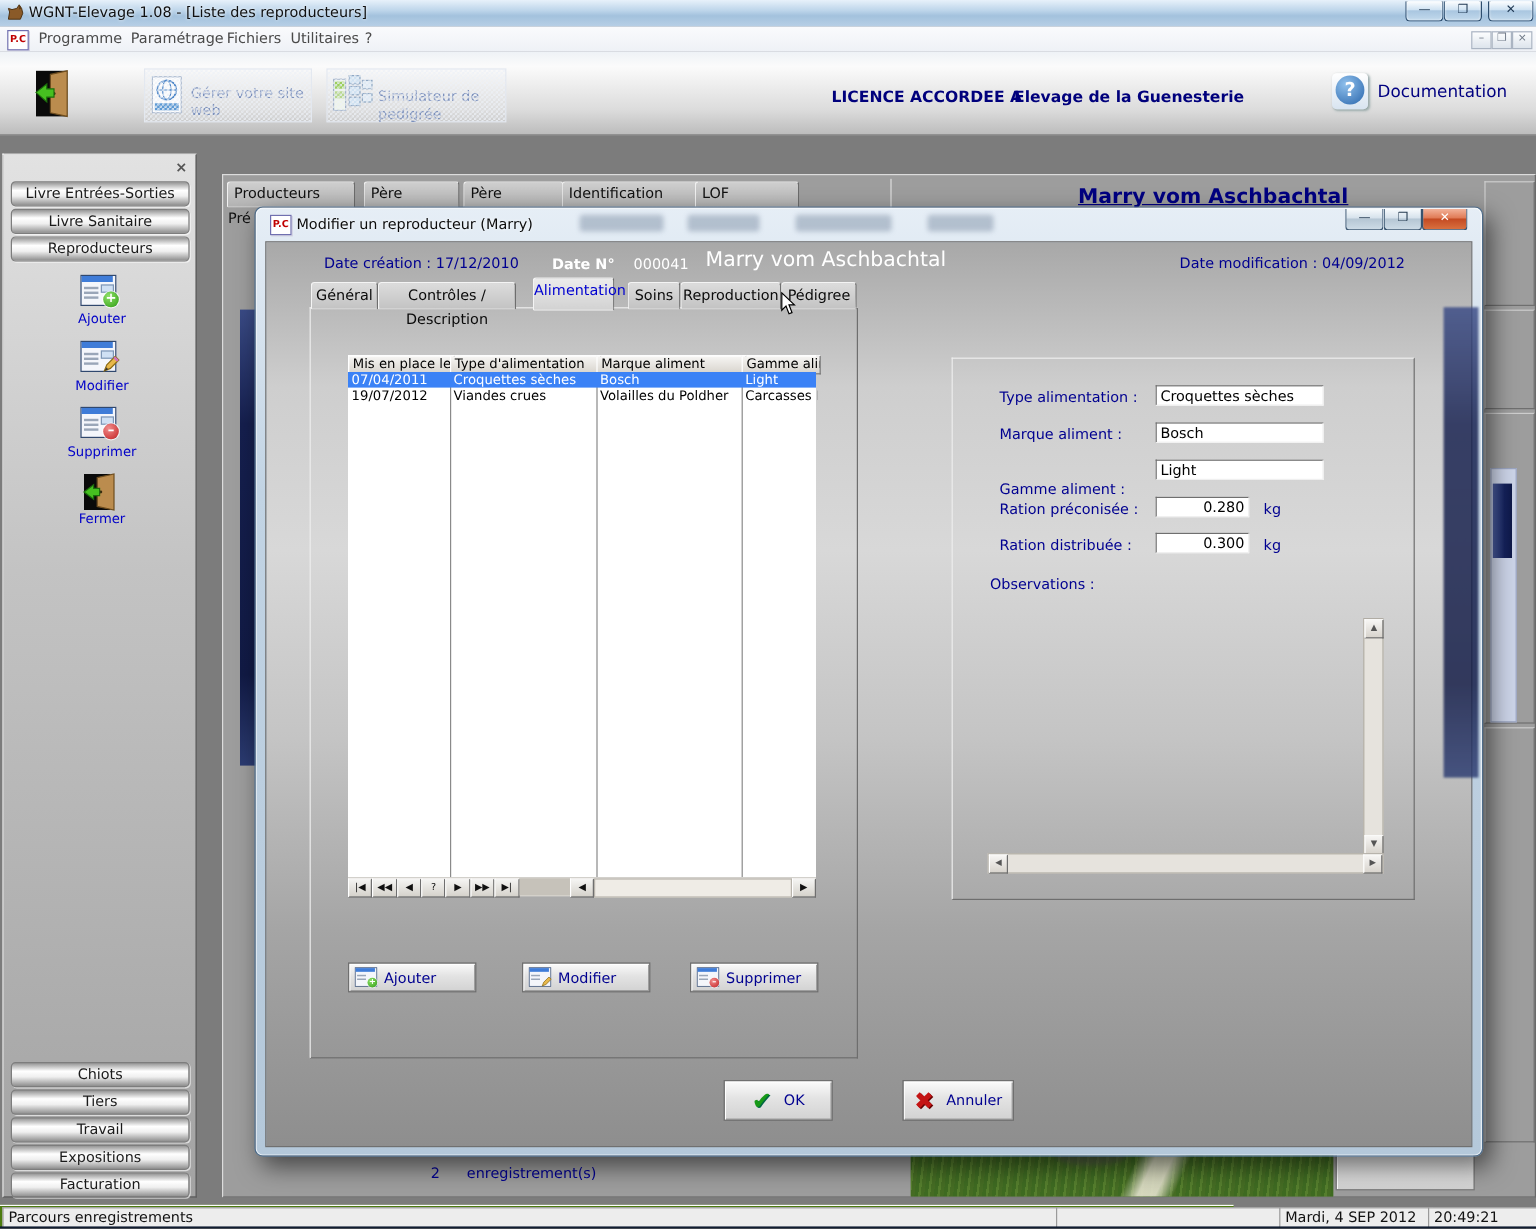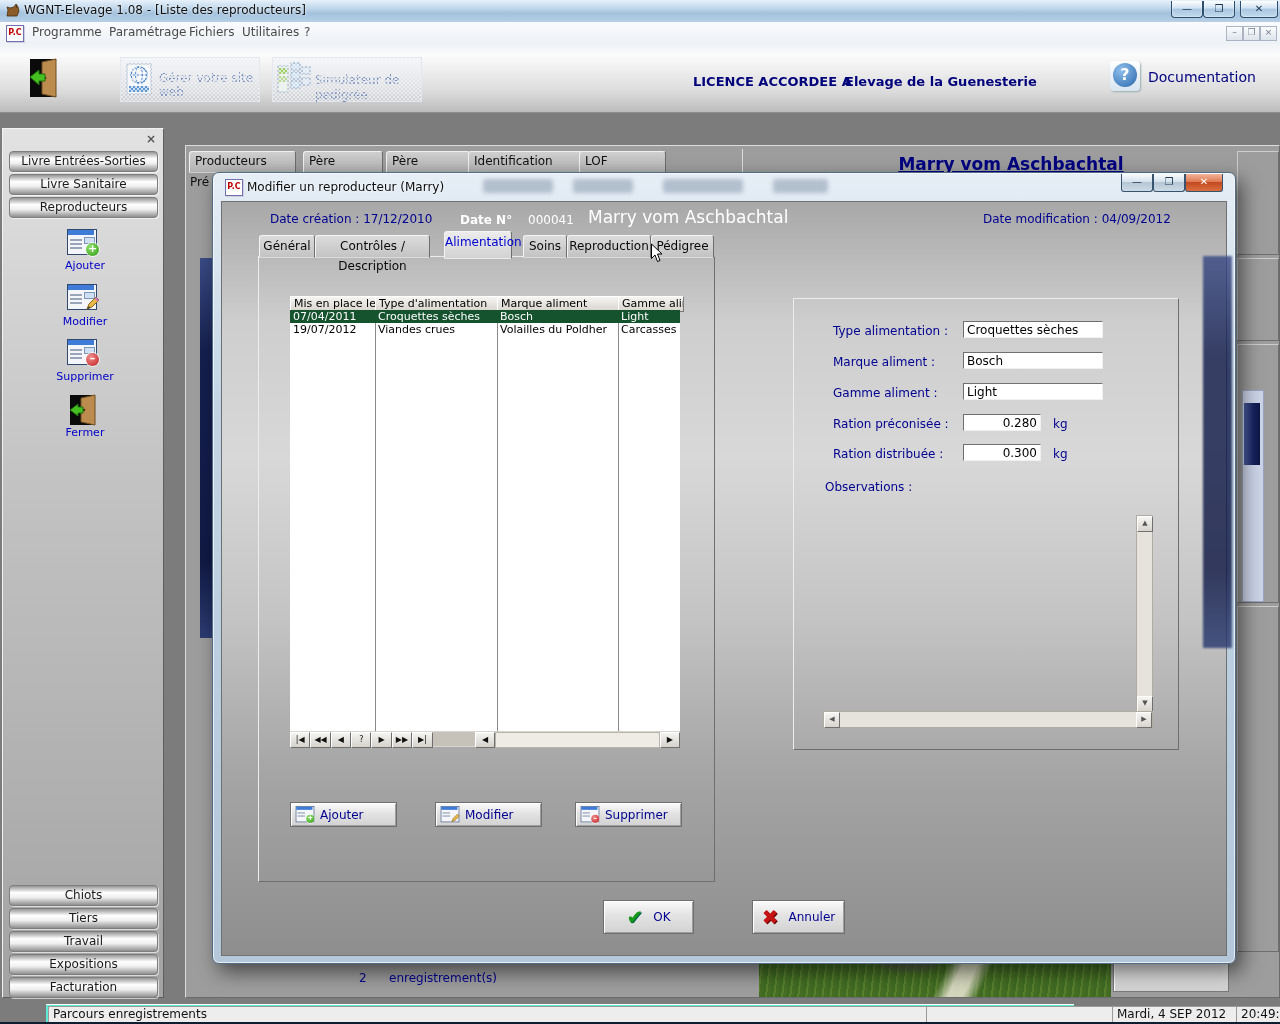--- a/index.html
+++ b/index.html
@@ -52,21 +52,21 @@
   .formicon .tbar{position:absolute;left:1px;top:1px;width:26px;height:5px;background:#3f7cd8;}
   .formicon .ln{position:absolute;left:3px;width:12px;height:2px;background:#9aa6b8;}
   .formicon .fld{position:absolute;left:17px;top:8px;width:9px;height:5px;background:#cfe0f4;border:1px solid #7e96b6;}
   .badge{position:absolute;right:0;bottom:0;width:13px;height:13px;border-radius:50%;
     color:#fff;font-size:11px;font-weight:bold;text-align:center;line-height:12px;
     box-shadow:0 0 0 1px rgba(255,255,255,.7);}
   .badge.add{background:radial-gradient(circle at 35% 30%,#8fe06a,#2f9e12);}
   .badge.del{background:radial-gradient(circle at 35% 30%,#f08c8c,#c42020);}
   .pencil{position:absolute;right:-1px;bottom:0;width:15px;height:15px;}
   
-  .statusbar{left:0;top:1004px;width:1028px;height:18px;background:#5eead4;border-top:1px solid #fdfdfd;margin-left:46px;}
+  .statusbar{left:0;top:1004px;width:1028px;height:18px;background:#4d7c0f;border-top:1px solid #fdfdfd;}
   .status-seg{top:1px;height:15px;background:#ededed;border:1px solid;border-color:#9a9a9a #fdfdfd #fdfdfd #9a9a9a;
     font-size:12px;color:#111;padding:0 4px;line-height:15px;}
   
   .bgwin{left:185px;top:145px;width:1093px;height:851px;background:#9d9d9d;
     border:1px solid;border-color:#dcdcdc #6a6a6a #6a6a6a #dcdcdc;}
   .bgtab{top:5px;height:20px;background:linear-gradient(180deg,#cfcfcf,#b2b2b2);
     border:1px solid;border-color:#f0f0f0 #6c6c6c transparent #f0f0f0;border-radius:3px 3px 0 0;
     font-size:12px;color:#101010;padding-left:5px;line-height:19px;}
   .rightbox{border:1px solid;border-color:#cdcdcd #6f6f6f #6f6f6f #cdcdcd;}
   
@@ -92,21 +92,21 @@
     color:#0000d0;z-index:34;}
   .panel{border:1px solid;border-color:#ededed #6e6e6e #6e6e6e #ededed;}
   
   .grid{left:290px;top:296px;width:390px;height:435px;background:#fff;z-index:33;}
   .hdrcell{position:absolute;top:0;height:14px;background:linear-gradient(180deg,#f6f5f3,#d8d4cd);
     border:1px solid;border-color:#fff #7a7a7a #7a7a7a #fff;font-size:11px;color:#000;
     padding-left:3px;line-height:13px;overflow:hidden;white-space:nowrap;}
   .vline{position:absolute;top:0;bottom:0;width:1px;background:#8a8a8a;}
   .grow{position:absolute;left:0;width:100%;height:13px;font-size:11px;line-height:13px;white-space:nowrap;}
   .gcell{position:absolute;top:0;height:13px;padding-left:3px;overflow:hidden;white-space:nowrap;}
-  .grow.sel{background:#14532d;color:#fff;z-index:2;}
+  .grow.sel{background:#3b82f6;color:#fff;z-index:2;}
   .navbar{left:290px;top:731px;width:390px;height:16px;background:#d8d5cf;z-index:33;display:flex;}
   .navbtn{width:19px;height:14px;margin-top:1px;background:linear-gradient(180deg,#f4f4f2,#d5d2cb);
     border:1px solid;border-color:#fff #6f6f6f #6f6f6f #fff;font-size:8px;text-align:center;line-height:13px;color:#101010;}
   .sbtrack{height:14px;margin-top:1px;background:#efece6;border:1px solid #b8b4ac;}
   
   .pushbtn{background:linear-gradient(180deg,#fbfbfb,#e3e3e3 45%,#d2d2d2);
     border:1px solid #6f6f6f;box-shadow:inset 1px 1px 0 #fff,inset -1px -1px 0 #9e9e9e;
     font-size:12px;color:#000090;z-index:33;display:flex;align-items:center;}
   .in{background:#fff;border:1px solid;border-color:#6f6f6f #f0f0f0 #f0f0f0 #6f6f6f;
     font-family:"DejaVu Sans","Liberation Sans",sans-serif;font-size:12px;color:#000;padding:0 3px;z-index:33;}
@@ -384,21 +384,21 @@
         <div class="ln" style="top:15px"></div>
         <div class="badge del">–</div>
     </div>
     <span>Supprimer</span>
   </div>
 
   <span class="abs flabel" style="left:833px;top:324px">Type alimentation :</span>
   <input class="abs in" style="left: 963px; top: 321px; width: 132px; height: 15px;" value="Croquettes sèches">
   <span class="abs flabel" style="left:833px;top:355px">Marque aliment :</span>
   <input class="abs in" style="left: 963px; top: 352px; width: 132px; height: 15px;" value="Bosch">
-  <span class="abs flabel" style="left:833px;top:386px">Gamme aliment  :</span>
+  <span class="abs flabel" style="left:833px;top:401px">Gamme aliment  :</span>
   <input class="abs in" style="left: 963px; top: 383px; width: 132px; height: 15px;" value="Light">
   <span class="abs flabel" style="left:833px;top:417px">Ration préconisée :</span>
   <input class="abs in" style="left: 963px; top: 414px; width: 70px; height: 15px; text-align: right;" value="0.280">
   <span class="abs flabel" style="left:1053px;top:417px;color:#000090">kg</span>
   <span class="abs flabel" style="left:833px;top:447px">Ration distribuée :</span>
   <input class="abs in" style="left: 963px; top: 444px; width: 70px; height: 15px; text-align: right;" value="0.300">
   <span class="abs flabel" style="left:1053px;top:447px">kg</span>
   <span class="abs flabel" style="left:825px;top:480px">Observations :</span>
 
 

